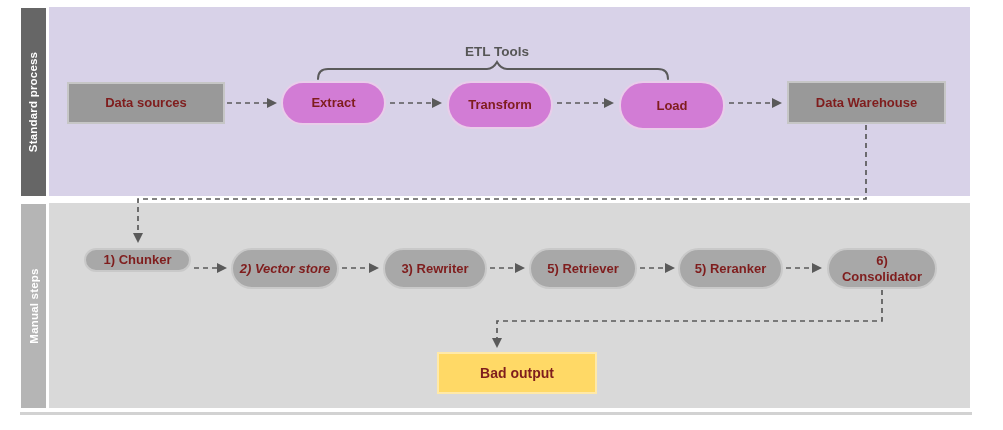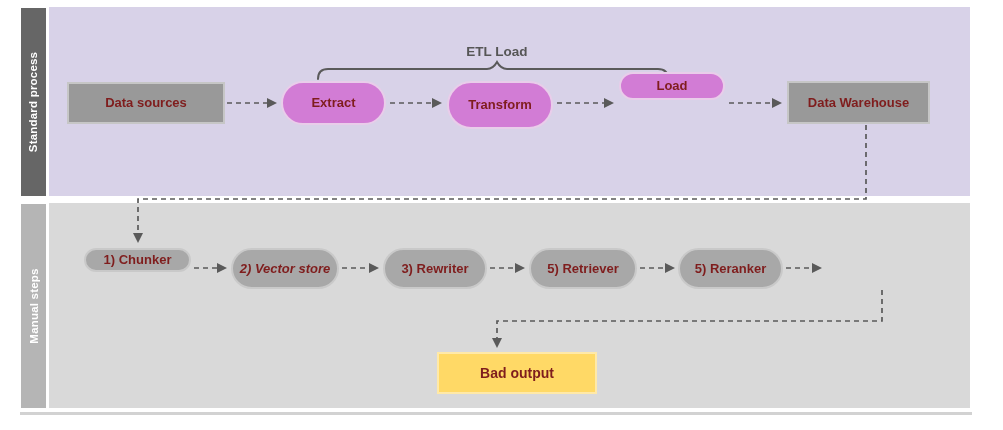--- a/index.html
+++ b/index.html
@@ -82,51 +82,54 @@
       <path d="M490,268 H516" marker-end="url(#arrow)"></path>
       <path d="M640,268 H666" marker-end="url(#arrow)"></path>
       <path d="M786,268 H813" marker-end="url(#arrow)"></path>
 
       <path d="M882,290 L882,321 L497,321 L497,339" marker-end="url(#arrow)"></path>
     </g>
 
     <path d="M318,79 Q318,69 328,69 L487,69 Q493,69 497,62 Q501,69 507,69 L658,69 Q668,69 668,79" stroke="#5a5a5a" stroke-width="2" fill="none" stroke-linecap="round"></path>
   </svg>
 
-  <div class="etl-label">ETL Load</div>
+  <div class="etl-label">ETL Tools</div>
 
   <div class="node rect-gray" style="left:67px;top:82px;width:158px;height:42px;">
     <span class="inner">Data sources</span>
   </div>
   <div class="node pill-pink" style="left:281px;top:81px;width:105px;height:44px;align-items:center;">
     <span class="inner">Extract</span>
   </div>
   <div class="node pill-pink" style="left:447px;top:81px;width:106px;height:48px;">
     <span class="inner">Transform</span>
   </div>
-  <div class="node pill-pink" style="left:619px;top:72px;width:106px;height:28px;">
+  <div class="node pill-pink" style="left:619px;top:81px;width:106px;height:49px;">
     <span class="inner">Load</span>
   </div>
-  <div class="node rect-gray" style="left:787px;top:81px;width:143px;height:43px;">
+  <div class="node rect-gray" style="left:787px;top:81px;width:159px;height:43px;">
     <span class="inner">Data Warehouse</span>
   </div>
 
   <div class="node pill-gray" style="left:84px;top:248px;width:107px;height:24px;">
     <span class="inner">1) Chunker</span>
   </div>
   <div class="node pill-gray" style="left:231px;top:248px;width:108px;height:41px;font-style:italic;">
     <span class="inner">2) Vector store</span>
   </div>
   <div class="node pill-gray" style="left:383px;top:248px;width:104px;height:41px;text-align:center;">
     <span class="inner">3) Rewriter</span>
   </div>
   <div class="node pill-gray" style="left:529px;top:248px;width:108px;height:41px;">
     <span class="inner">5) Retriever</span>
   </div>
   <div class="node pill-gray" style="left:678px;top:248px;width:105px;height:41px;">
     <span class="inner">5) Reranker</span>
   </div>
+  <div class="node pill-gray" style="left:827px;top:248px;width:110px;height:41px;">
+    <span class="inner" style="width:88px;">6) Consolidator</span>
+  </div>
 
   <div class="node rect-yellow" style="left:437px;top:352px;width:160px;height:42px;font-size:14px;">
     <span class="inner">Bad output</span>
   </div>
 
 </div>
 
 </body></html>

